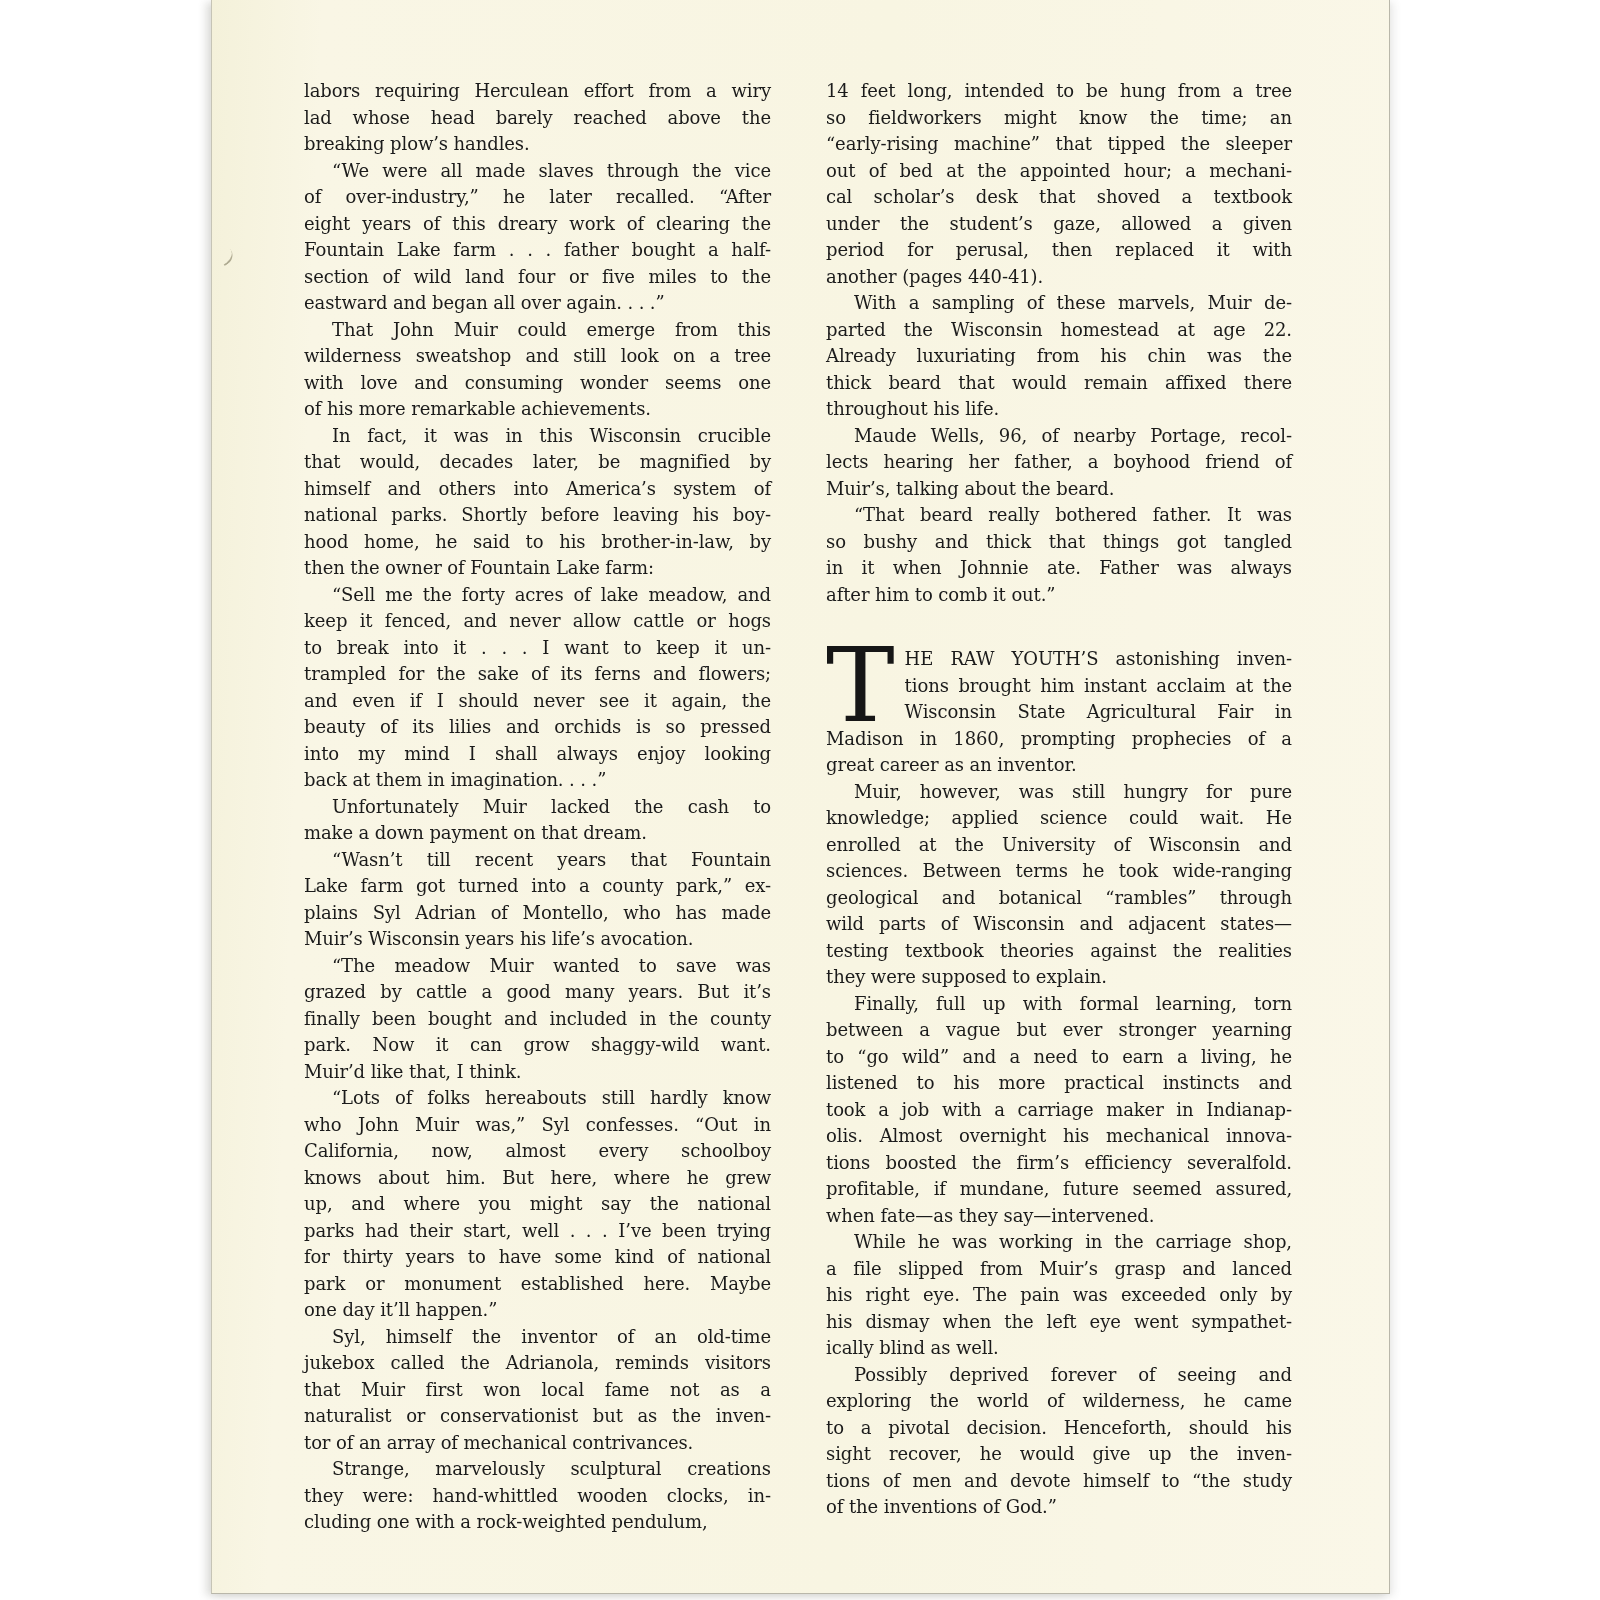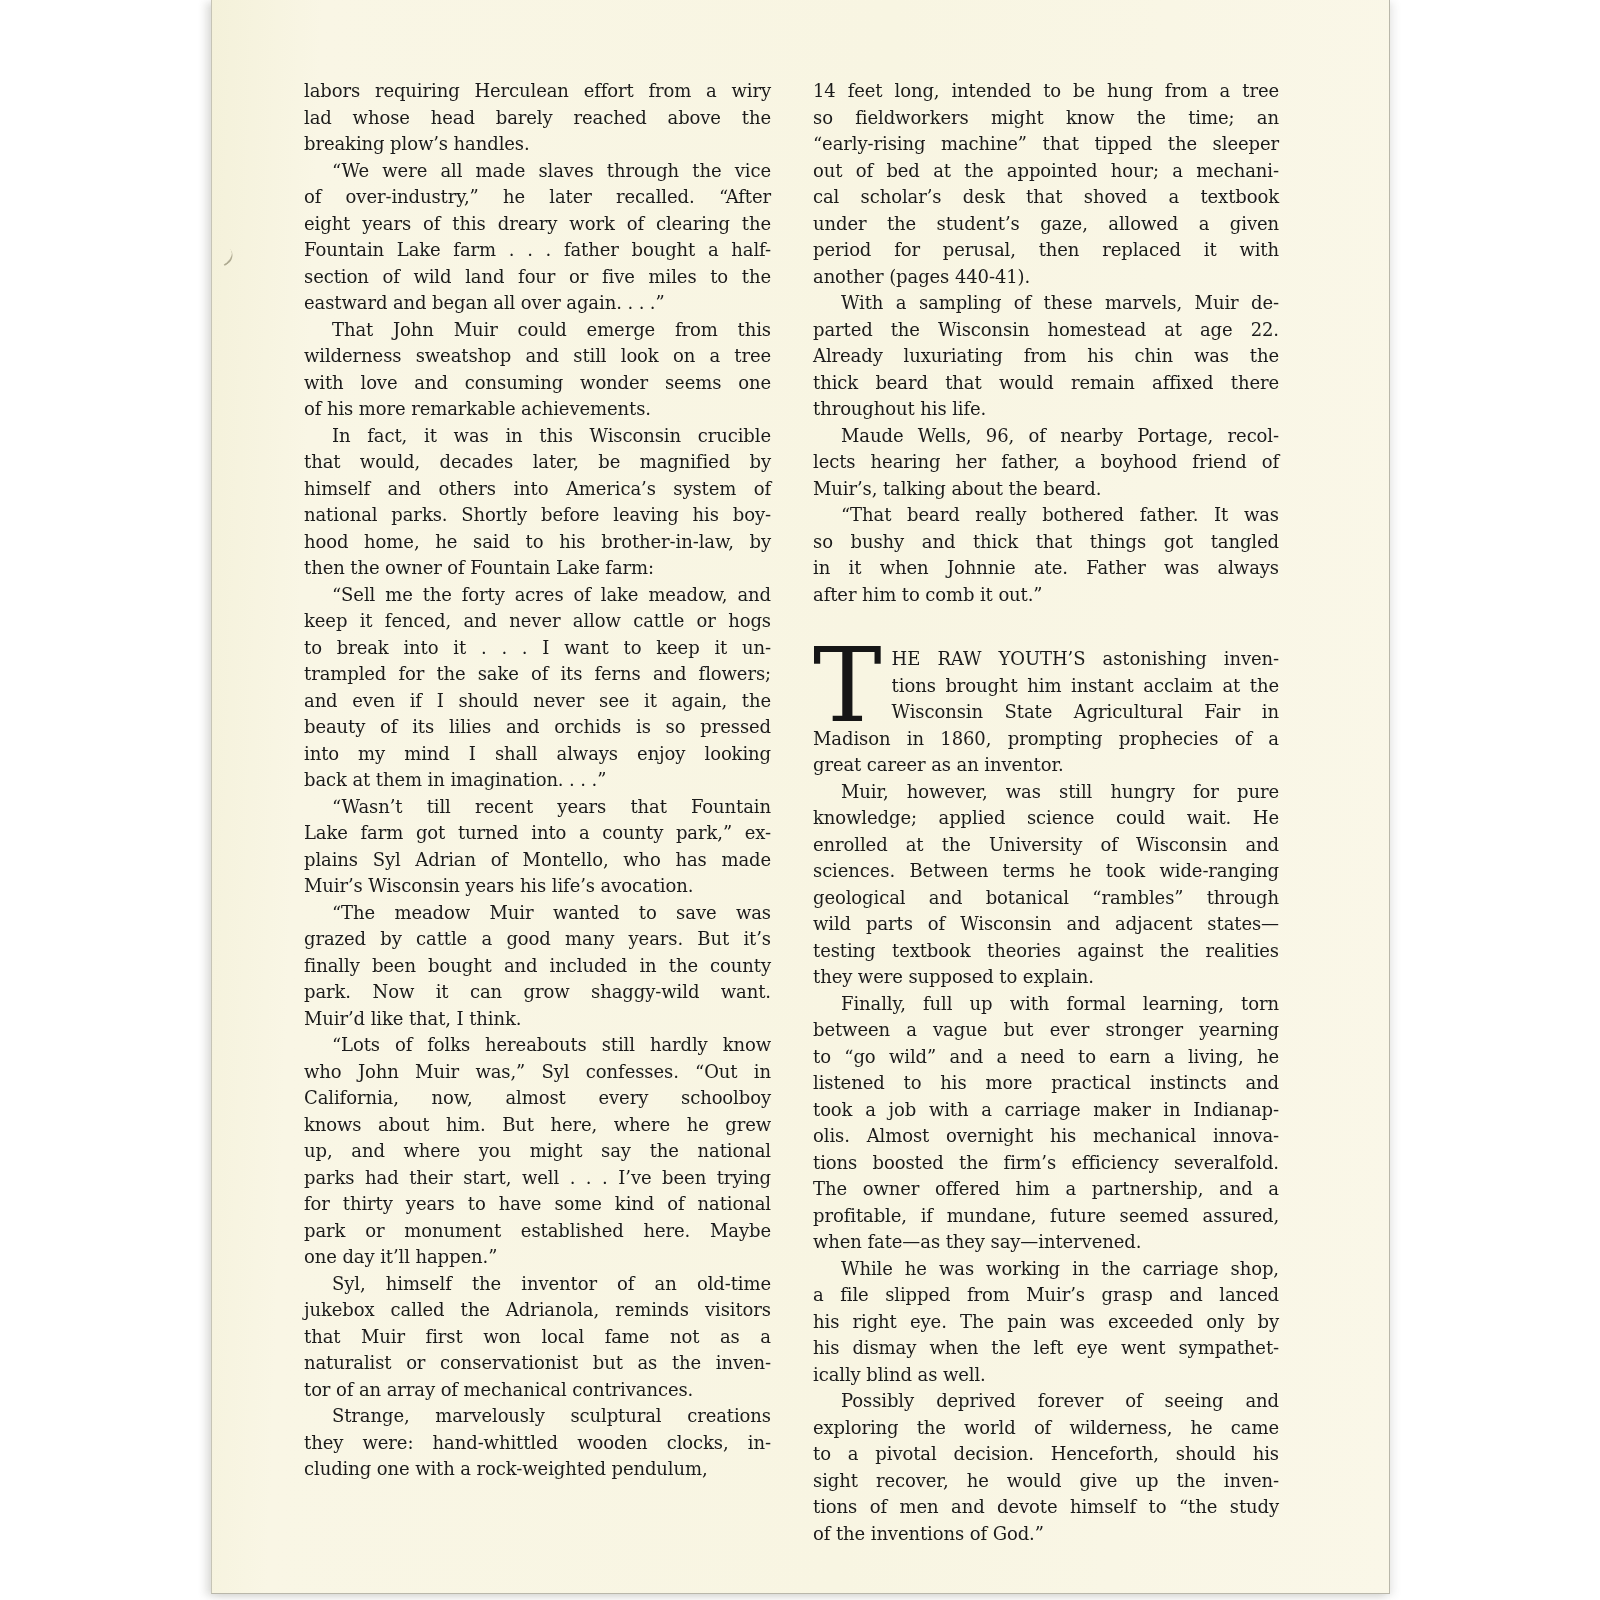--- a/index.html
+++ b/index.html
@@ -15,21 +15,21 @@
     border-right:1px solid #b9b7aa;
     border-bottom:1px solid #b9b7aa;
     box-shadow:-5px 2px 8px rgba(70,70,58,.18), 4px 2px 8px rgba(70,70,58,.10);
   }
   .col{
     position:absolute;top:78px;width:467px;
     font-size:18px;line-height:26.5px;letter-spacing:-0.1px;
     color:#1b1b1b;
   }
   .col-left{left:92px;}
-  .col-right{left:601px;width:466px;}
+  .col-right{left:614px;width:466px;}
   .para{margin:0;}
   .line{text-align:justify;text-align-last:justify;}
   .line.last{text-align-last:left;}
   .para.indent .line:first-child{text-indent:28px;}
   .para.section-start{margin-top:38px;}
   .dropcap{
     float:left;font-size:103px;line-height:75px;height:77px;
     margin:2px 10px 0 0;color:#161616;
   }
   .pencil-mark{
@@ -76,20 +76,24 @@
         <div class="line">“Sell me the forty acres of lake meadow, and</div>
         <div class="line">keep it fenced, and never allow cattle or hogs</div>
         <div class="line">to break into it . . . I want to keep it un-</div>
         <div class="line">trampled for the sake of its ferns and flowers;</div>
         <div class="line">and even if I should never see it again, the</div>
         <div class="line">beauty of its lilies and orchids is so pressed</div>
         <div class="line">into my mind I shall always enjoy looking</div>
         <div class="line last">back at them in imagination. . . .”</div>
       </div>
       <div class="para indent">
+        <div class="line">Unfortunately Muir lacked the cash to</div>
+        <div class="line last">make a down payment on that dream.</div>
+      </div>
+      <div class="para indent">
         <div class="line">“Wasn’t till recent years that Fountain</div>
         <div class="line">Lake farm got turned into a county park,” ex-</div>
         <div class="line">plains Syl Adrian of Montello, who has made</div>
         <div class="line last">Muir’s Wisconsin years his life’s avocation.</div>
       </div>
       <div class="para indent">
         <div class="line">“The meadow Muir wanted to save was</div>
         <div class="line">grazed by cattle a good many years. But it’s</div>
         <div class="line">finally been bought and included in the county</div>
         <div class="line">park. Now it can grow shaggy-wild want.</div>
@@ -166,21 +170,20 @@
         <div class="line last">they were supposed to explain.</div>
       </div>
       <div class="para indent">
         <div class="line">Finally, full up with formal learning, torn</div>
         <div class="line">between a vague but ever stronger yearning</div>
         <div class="line">to “go wild” and a need to earn a living, he</div>
         <div class="line">listened to his more practical instincts and</div>
         <div class="line">took a job with a carriage maker in Indianap-</div>
         <div class="line">olis. Almost overnight his mechanical innova-</div>
         <div class="line">tions boosted the firm’s efficiency severalfold.</div>
-        <div class="line">The owner offered him a partnership, and a</div>
         <div class="line">profitable, if mundane, future seemed assured,</div>
         <div class="line last">when fate—as they say—intervened.</div>
       </div>
       <div class="para indent">
         <div class="line">While he was working in the carriage shop,</div>
         <div class="line">a file slipped from Muir’s grasp and lanced</div>
         <div class="line">his right eye. The pain was exceeded only by</div>
         <div class="line">his dismay when the left eye went sympathet-</div>
         <div class="line last">ically blind as well.</div>
       </div>

